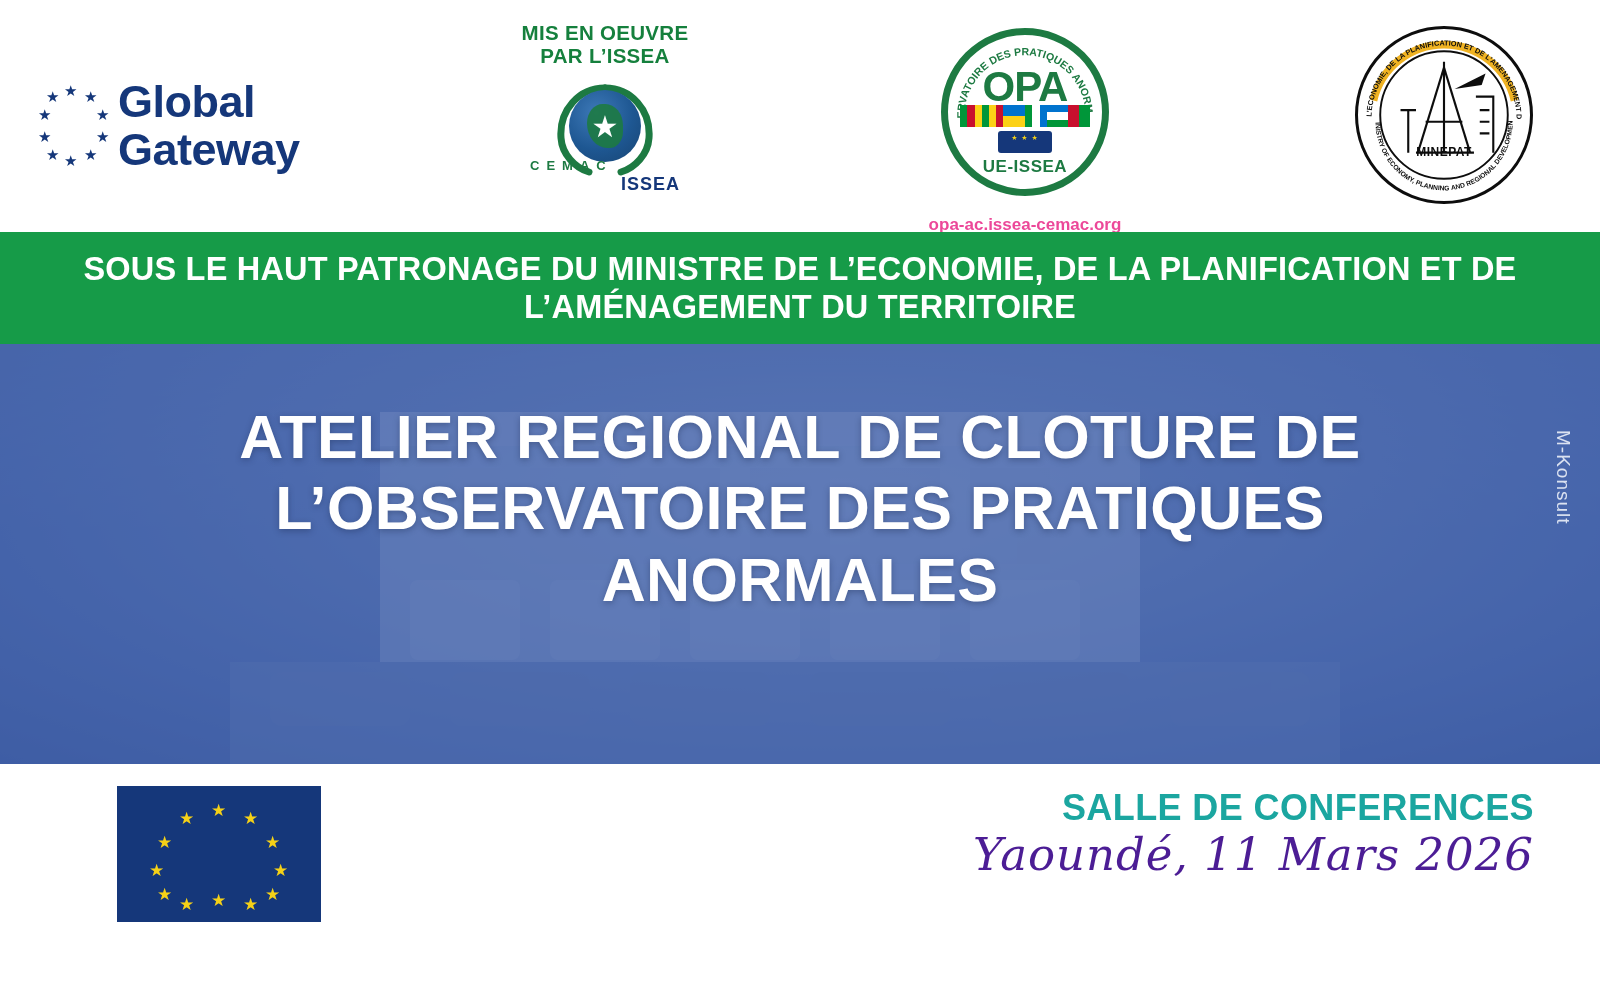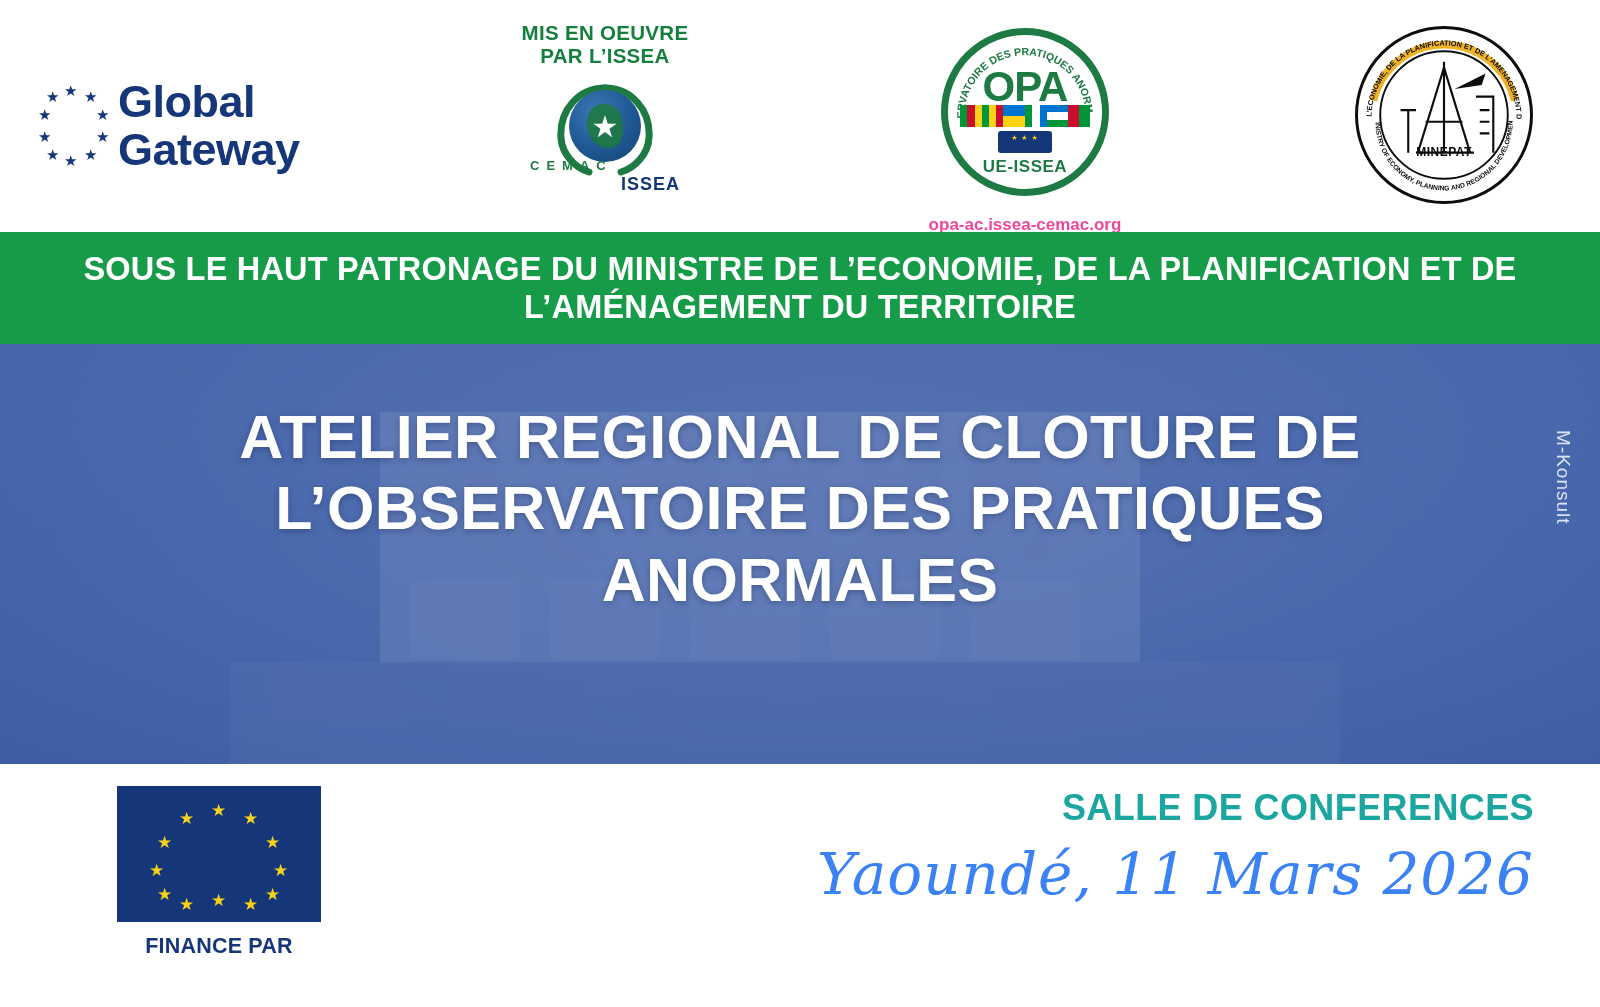--- a/index.html
+++ b/index.html
@@ -377,23 +377,22 @@
   }
   .venue-name {
     color: #1ba6a0;
     font-size: 56px;
     font-weight: bold;
     letter-spacing: 0.4px;
     line-height: 1.05;
     margin-top: 2px;
   }
   .venue-date {
-    color: #3b82f6;
-    font-size: 58px;
-    margin-top: 12px;
+    color: #4c1d95;
+    font-size: 45px;
     font-family: "DejaVu Serif", serif;
     font-style: italic;
     letter-spacing: 1px;
   }
 </style>
 </head>
 <body>
 
 <div class="logo-bar">
 
@@ -539,21 +538,20 @@
       <span class="eu-star" style="left:40px;  top:48px;">★</span>
       <span class="eu-star" style="left:156px; top:76px;">★</span>
       <span class="eu-star" style="left:32px;  top:76px;">★</span>
       <span class="eu-star" style="left:148px; top:100px;">★</span>
       <span class="eu-star" style="left:40px;  top:100px;">★</span>
       <span class="eu-star" style="left:126px; top:110px;">★</span>
       <span class="eu-star" style="left:62px;  top:110px;">★</span>
       <span class="eu-star" style="left:94px;  top:106px;">★</span>
     </div>
     <div class="eu-caption">
-      <div>FINANCE PAR</div>
     </div>
   </div>
 
   <div class="venue-block">
     <div class="venue-kicker">SALLE DE CONFERENCES</div>
     <div class="venue-date">Yaoundé, 11 Mars 2026</div>
   </div>
 </div>
 
 </body></html>

